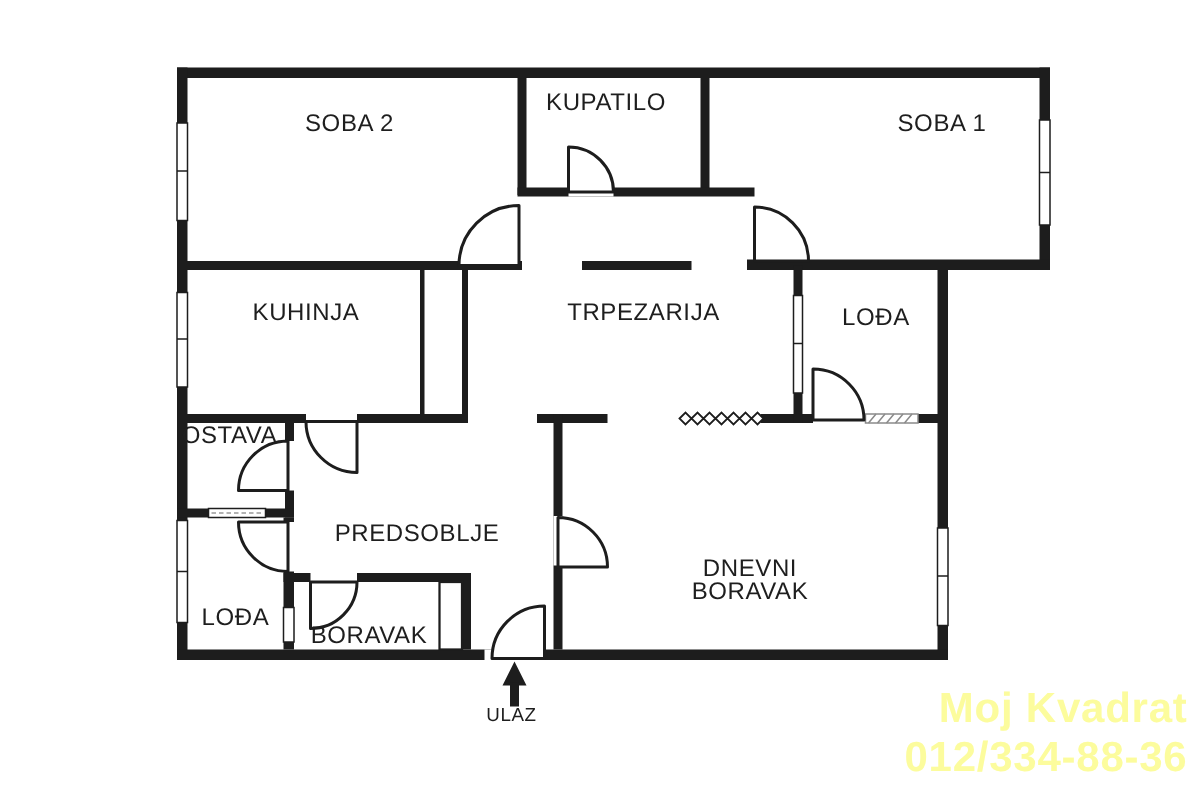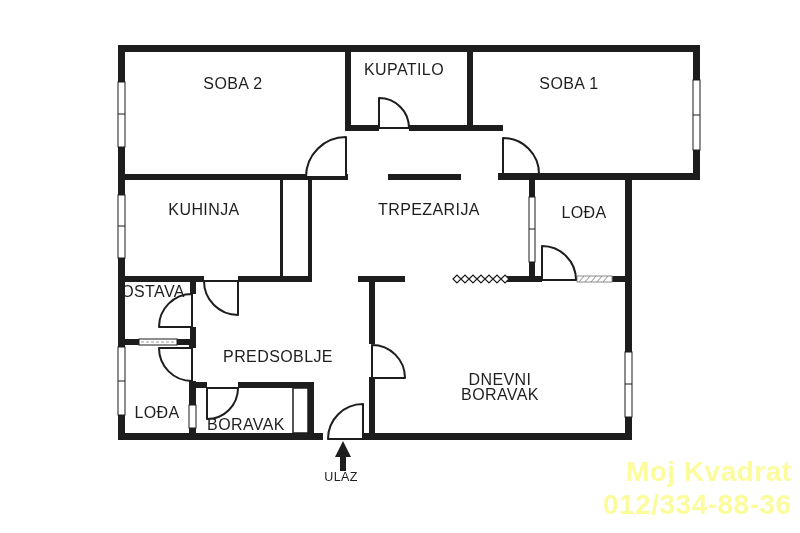--- a/index.html
+++ b/index.html
@@ -107,21 +107,21 @@
     <rect x="293" y="388" width="15" height="45" fill="#ffffff" stroke="#1d1d1d" stroke-width="1.5"></rect>
 
     <g fill="#1d1d1d">
       <path d="M343 441 L335 457 L351 457 Z"></path>
       <rect x="340" y="455" width="6" height="16"></rect>
     </g>
   </svg>
 
   <div class="room-label" style="left:233px;top:83px">SOBA 2</div>
   <div class="room-label" style="left:404px;top:69px">KUPATILO</div>
-  <div class="room-label" style="left:569px;top:83px">SOBA 1</div>
+  <div class="room-label" style="left:628px;top:83px">SOBA 1</div>
   <div class="room-label" style="left:204px;top:209px">KUHINJA</div>
   <div class="room-label" style="left:429px;top:209px">TRPEZARIJA</div>
   <div class="room-label" style="left:584px;top:212px">LOĐA</div>
   <div class="room-label" style="left:153px;top:291px">OSTAVA</div>
   <div class="room-label" style="left:278px;top:356px">PREDSOBLJE</div>
   <div class="room-label wrap" style="left:500px;top:387px">DNEVNI BORAVAK</div>
   <div class="room-label" style="left:157px;top:412px">LOĐA</div>
   <div class="room-label" style="left:246px;top:424px">BORAVAK</div>
   <div class="room-label entrance-label" style="left:341px;top:477px">ULAZ</div>
 

